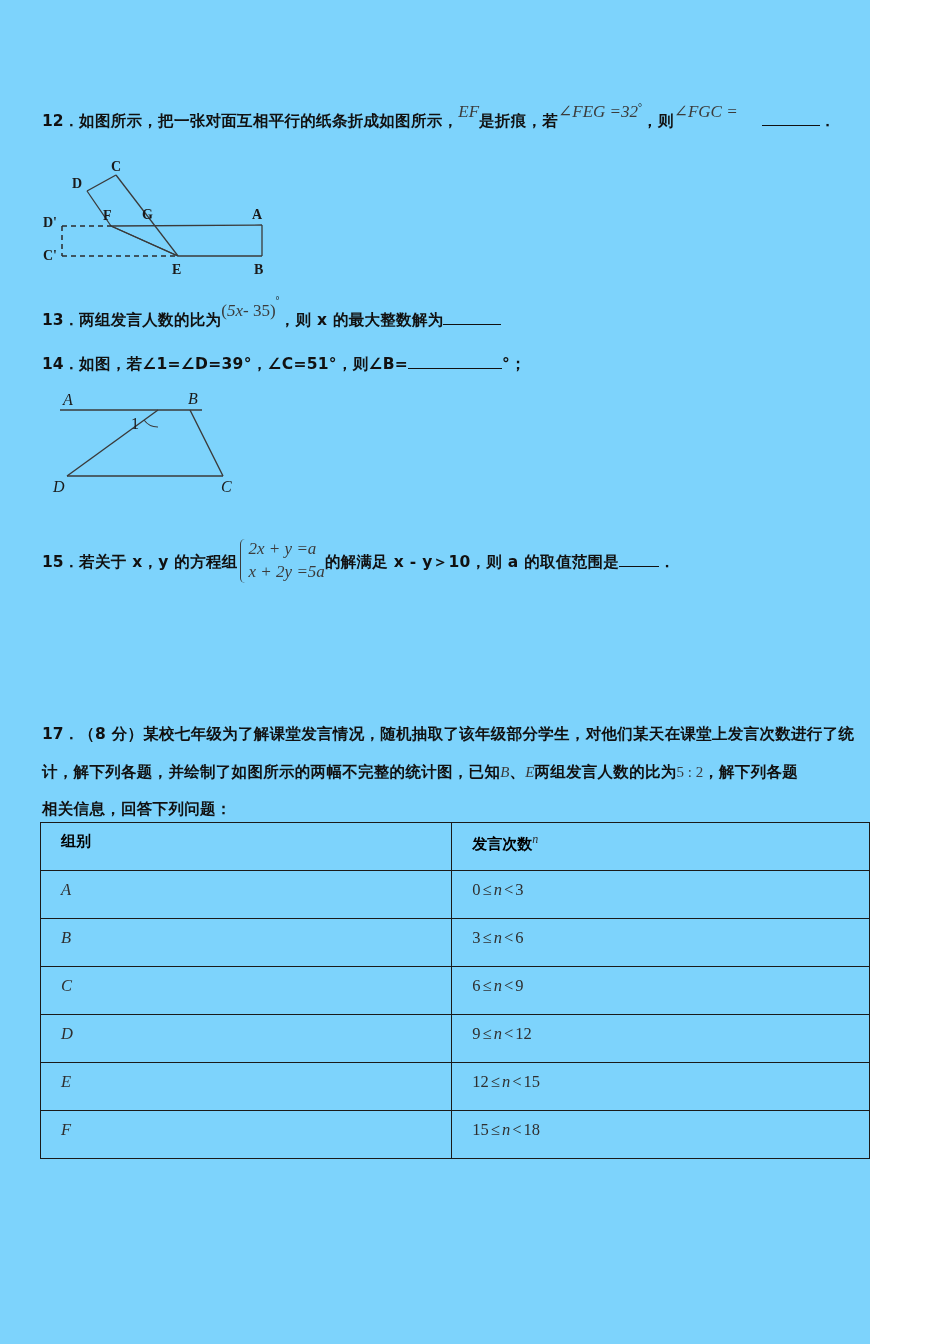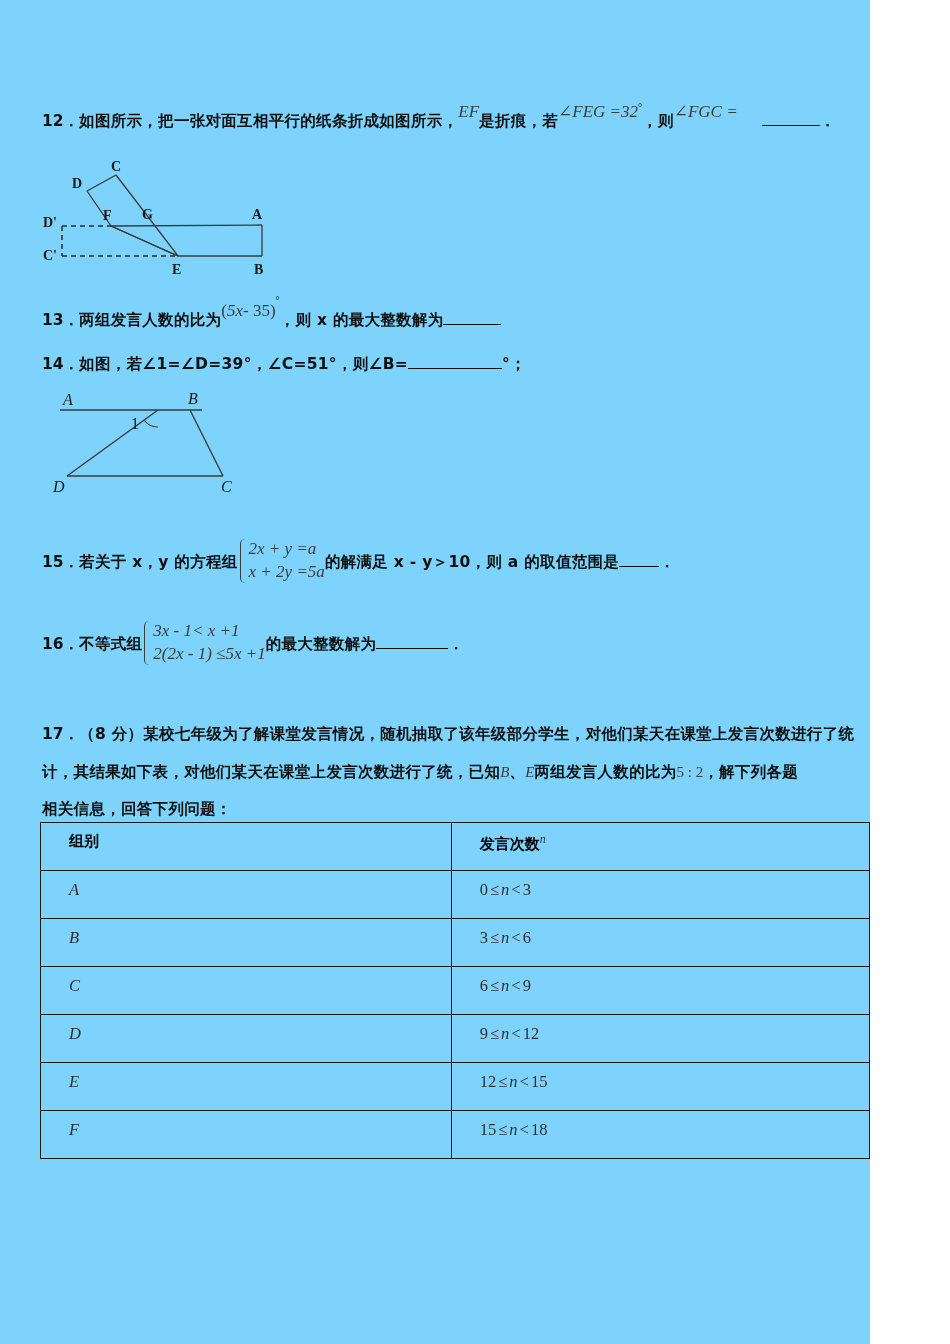--- a/index.html
+++ b/index.html
@@ -110,21 +110,21 @@
 
   
   .stat-table {
     position: absolute;
     border-collapse: collapse;
     table-layout: fixed;
   }
   .stat-table td {
     border: 1.5px solid #1a1a1a;
     vertical-align: top;
-    padding: 9px 12px 0 28px;
+    padding: 9px 12px 0 20px;
     height: 38px;
   }
   .stat-table td.c1 { width: 428px; }
   .stat-table td.c2 { width: 428px; }
   .th-cn {
     font-family: "DejaVu Sans", "Liberation Sans", sans-serif;
     font-weight: 700;
     font-size: 15px;
   }
   .cell-it {
@@ -219,31 +219,28 @@
       <text class="fig-label-i" x="86" y="41" style="font-style:normal">1</text>
       <text class="fig-label-i" x="8" y="104">D</text>
       <text class="fig-label-i" x="176" y="104">C</text>
     </svg>
   </div>
 
   <div class="qline" style="left:42px; top:540px;">
     <span class="num">15．</span><span class="cn">若关于 x，y 的方程组</span><span class="sys"><span class="row mn" style="font-style:italic">2x + y =a</span><span class="row mn" style="font-style:italic">x + 2y =5a</span></span><span class="cn">的解满足 x - y＞10，则 a 的取值范围是</span><span class="blank" style="width:40px;"></span><span class="num">．</span>
   </div>
 
-  <div class="qline" style="left:42px; top:622px;">
-    <span class="num">16．</span><span class="cn">不等式组</span><span class="sys"><span class="row mn" style="font-style:italic">3x - 1&lt; x +1</span><span class="row mn" style="font-style:italic">2(2x - 1) ≤5x +1</span></span><span class="cn">的最大整数解为</span><span class="blank" style="width:72px;"></span><span class="num">．</span>
-  </div>
 
 
   <div class="qline" style="left:42px; top:722px;">
     <span class="num">17．</span><span class="cn">（8 分）</span><span class="cn">某校七年级为了解课堂发言情况，随机抽取了该年级部分学生，对他们某天在课堂上发言次数进行了统</span>
   </div>
 
   <div class="qline" style="left:42px; top:760px;">
-    <span class="cn">计，其结果如下表，对他们某天在课堂上发言次数进行了统，已知</span><span class="mi" style="font-size:15px;">B</span><span class="cn">、</span><span class="mi" style="font-size:15px;">E</span><span class="cn">两组发言人数的比为</span><span class="mn" style="font-size:15px;">5 : 2</span><span class="cn">，解下列各题</span>
+    <span class="cn">计，解下列各题，并绘制了如图所示的两幅不完整的统计图，已知</span><span class="mi" style="font-size:15px;">B</span><span class="cn">、</span><span class="mi" style="font-size:15px;">E</span><span class="cn">两组发言人数的比为</span><span class="mn" style="font-size:15px;">5 : 2</span><span class="cn">，解下列各题</span>
   </div>
 
   <div class="qline cn" style="left:42px; top:798px;">相关信息，回答下列问题：</div>
 
   <table class="stat-table" style="left:40px; top:822px;">
     <tbody>
       <tr>
         <td class="c1">
           <span class="th-cn">组别</span>
         </td>

